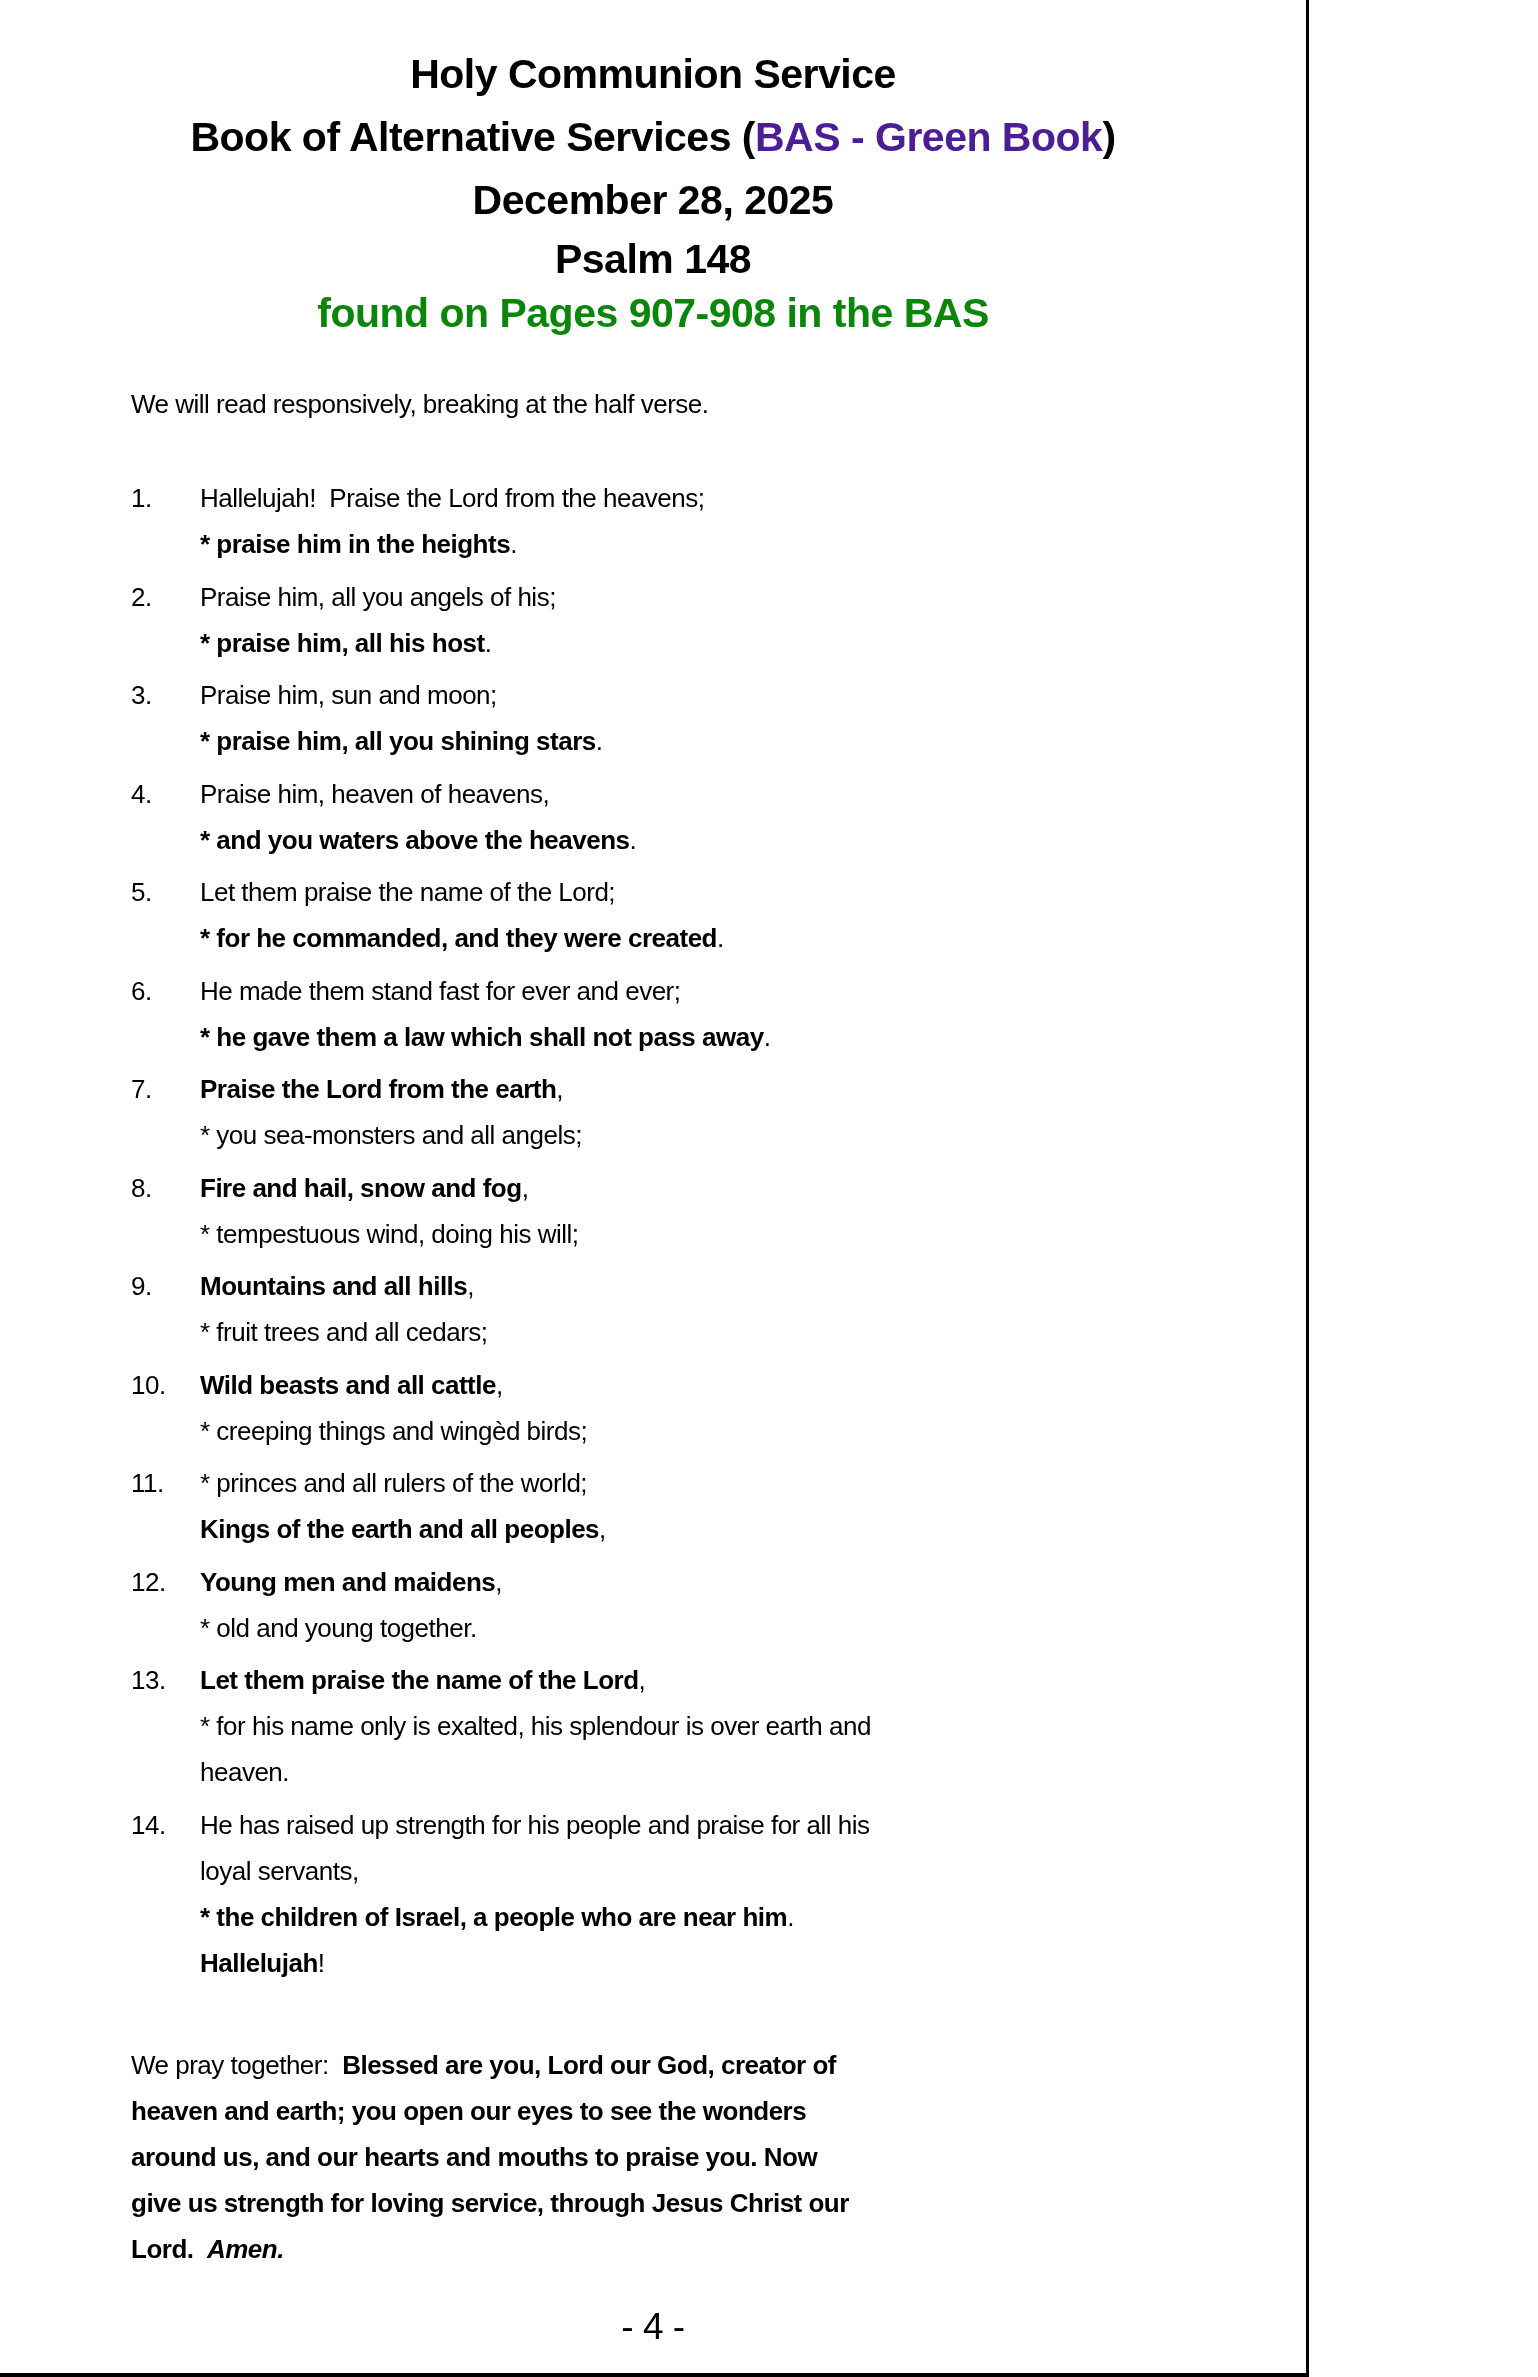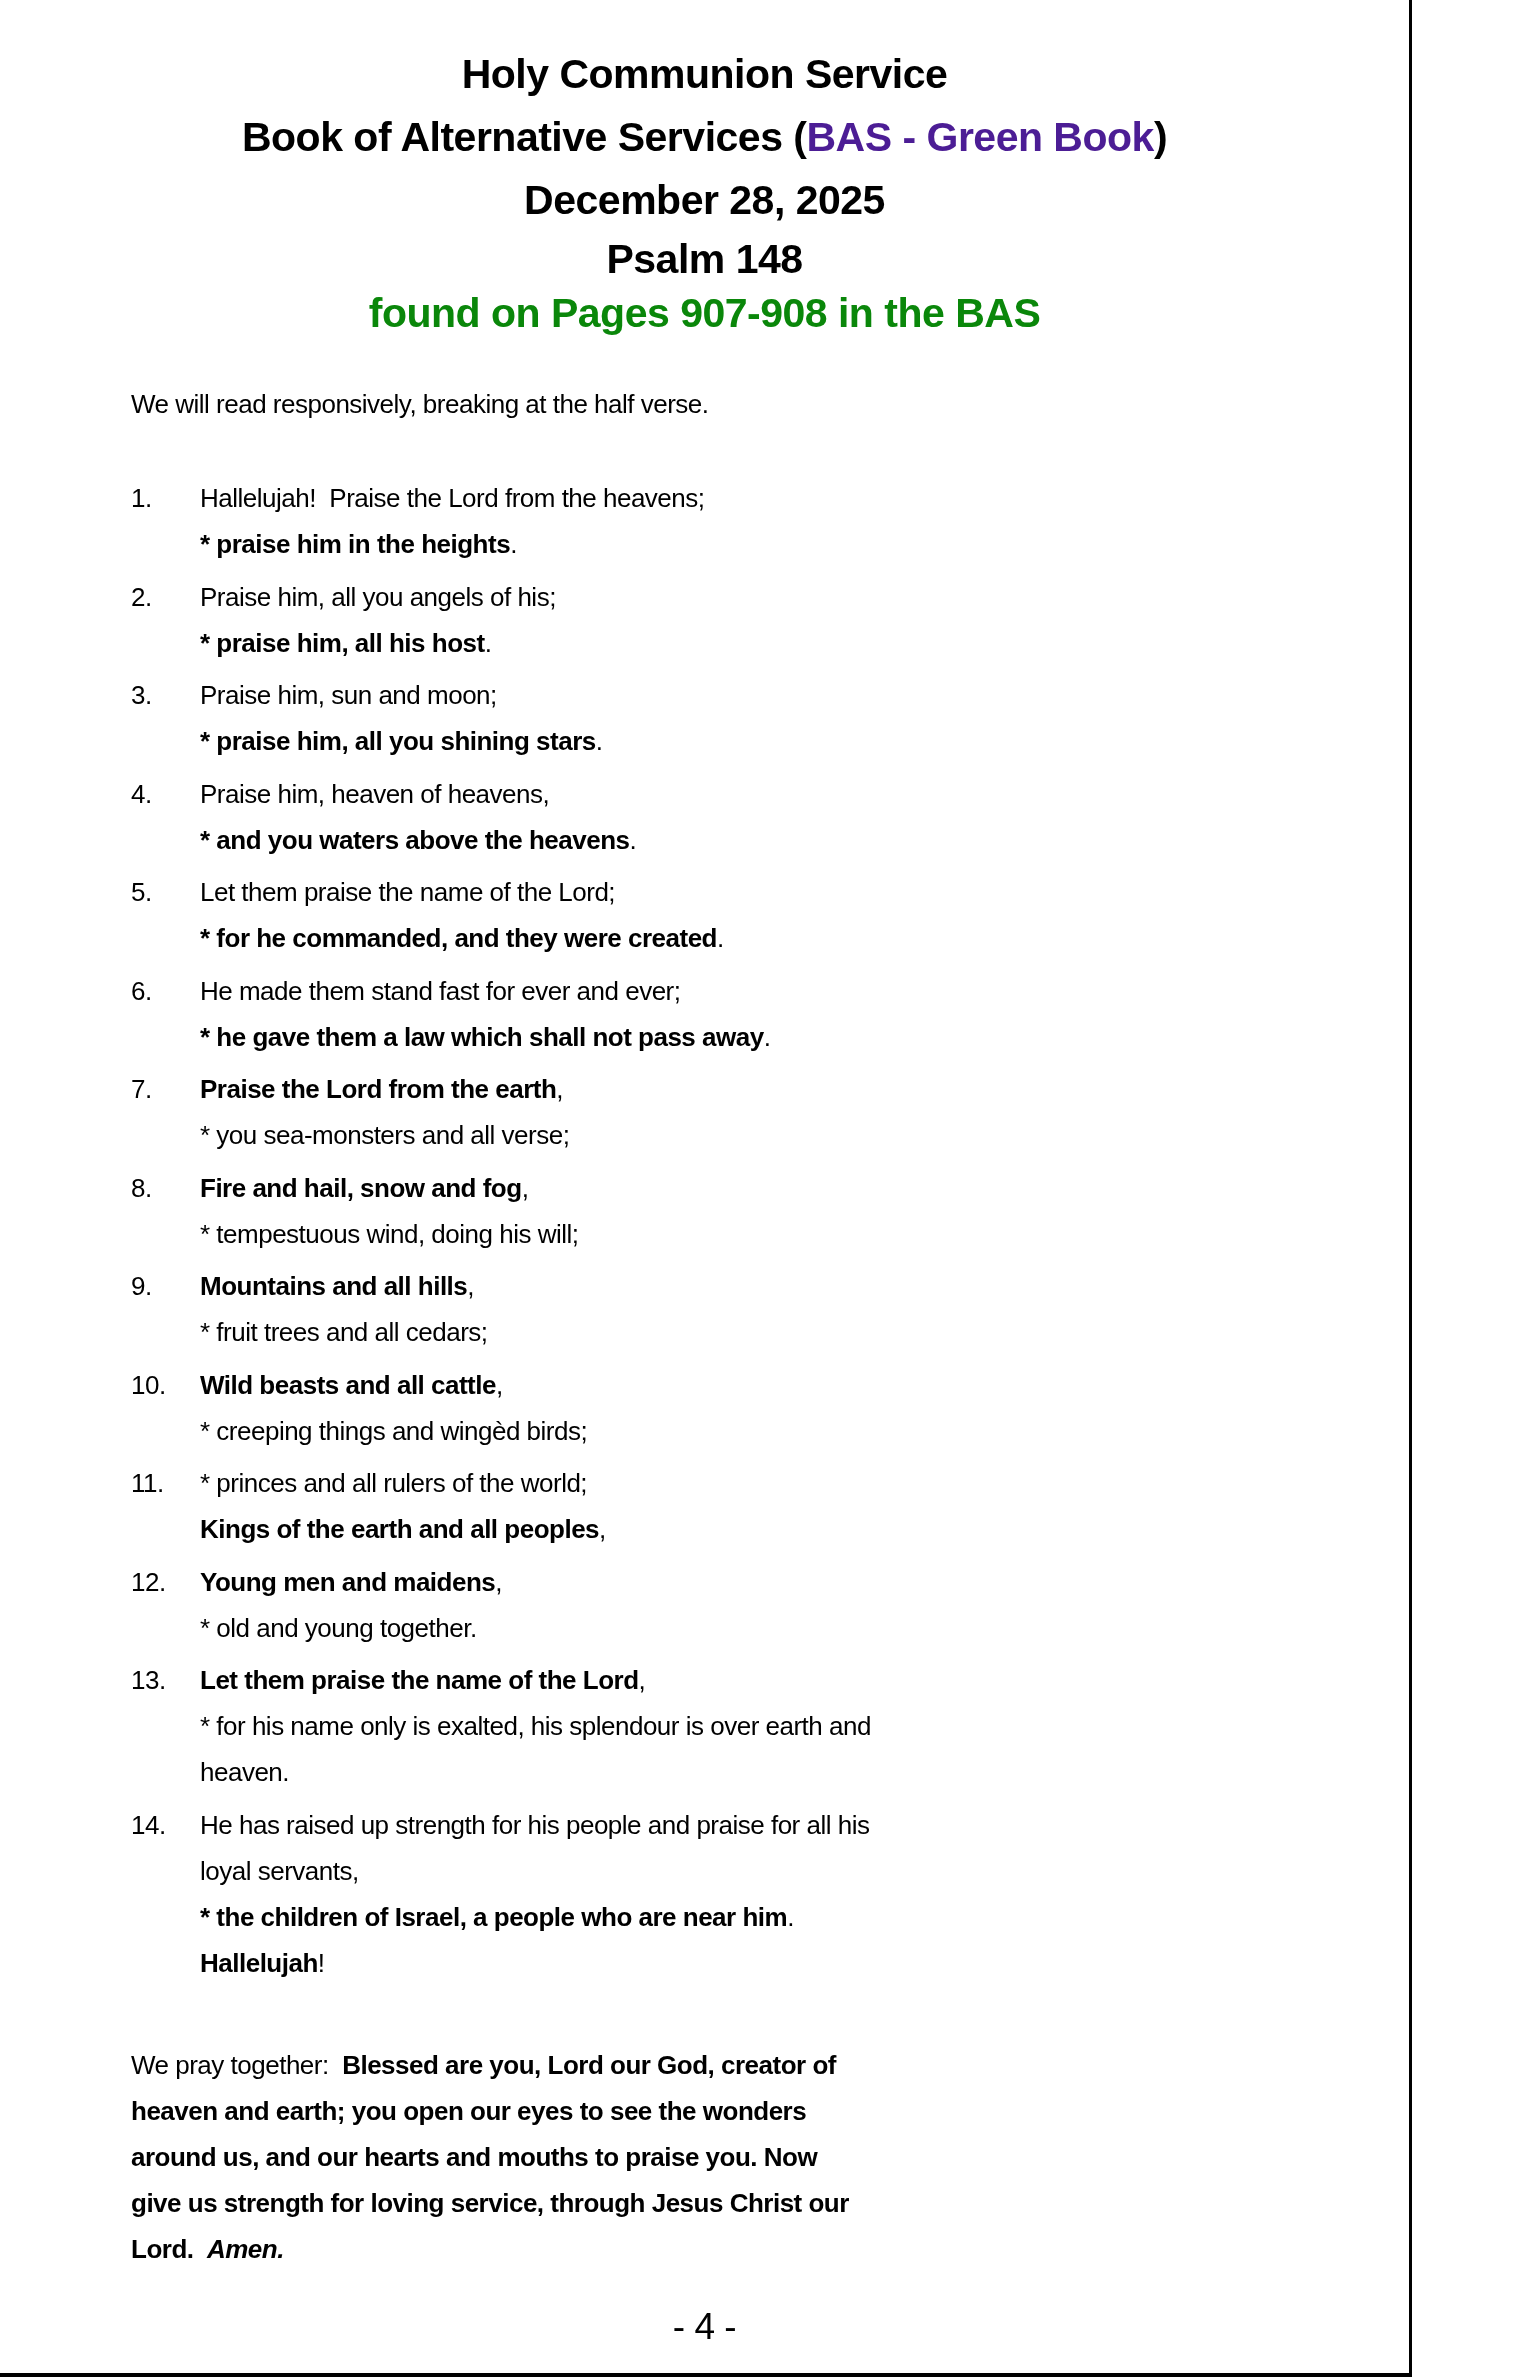--- a/index.html
+++ b/index.html
@@ -2,21 +2,21 @@
 <html style="font-size:15px"><head>
 <meta charset="utf-8">
 <style>
   html, body {
     margin: 0;
     padding: 0;
     background: #ffffff;
   }
   .page {
     position: relative;
-    width: 1412px;
+    width: 1309px;
     height: 2377px;
     box-sizing: border-box;
     background: #ffffff;
     color: #000000;
     border-right: 3.7px solid #000000;
     border-bottom: 4.7px solid #000000;
     font-family: "Liberation Sans", sans-serif;
     letter-spacing: -0.5px;
     overflow: hidden;
   }
@@ -122,21 +122,21 @@
           <div class="verse-number">6.</div>
           <div class="verse-body">
             <div class="verse-line"><span class="">He made them stand fast for ever and ever;</span></div>
             <div class="verse-line"><span class="b">* he gave them a law which shall not pass away</span><span class="">.</span></div>
           </div>
         </div>
         <div class="verse">
           <div class="verse-number">7.</div>
           <div class="verse-body">
             <div class="verse-line"><span class="b">Praise the Lord from the earth</span><span class="">,</span></div>
-            <div class="verse-line"><span class="">* you sea-monsters and all verse;</span></div>
+            <div class="verse-line"><span class="">* you sea-monsters and all angels;</span></div>
           </div>
         </div>
         <div class="verse">
           <div class="verse-number">8.</div>
           <div class="verse-body">
             <div class="verse-line"><span class="b">Fire and hail, snow and fog</span><span class="">,</span></div>
             <div class="verse-line"><span class="">* tempestuous wind, doing his will;</span></div>
           </div>
         </div>
         <div class="verse">

